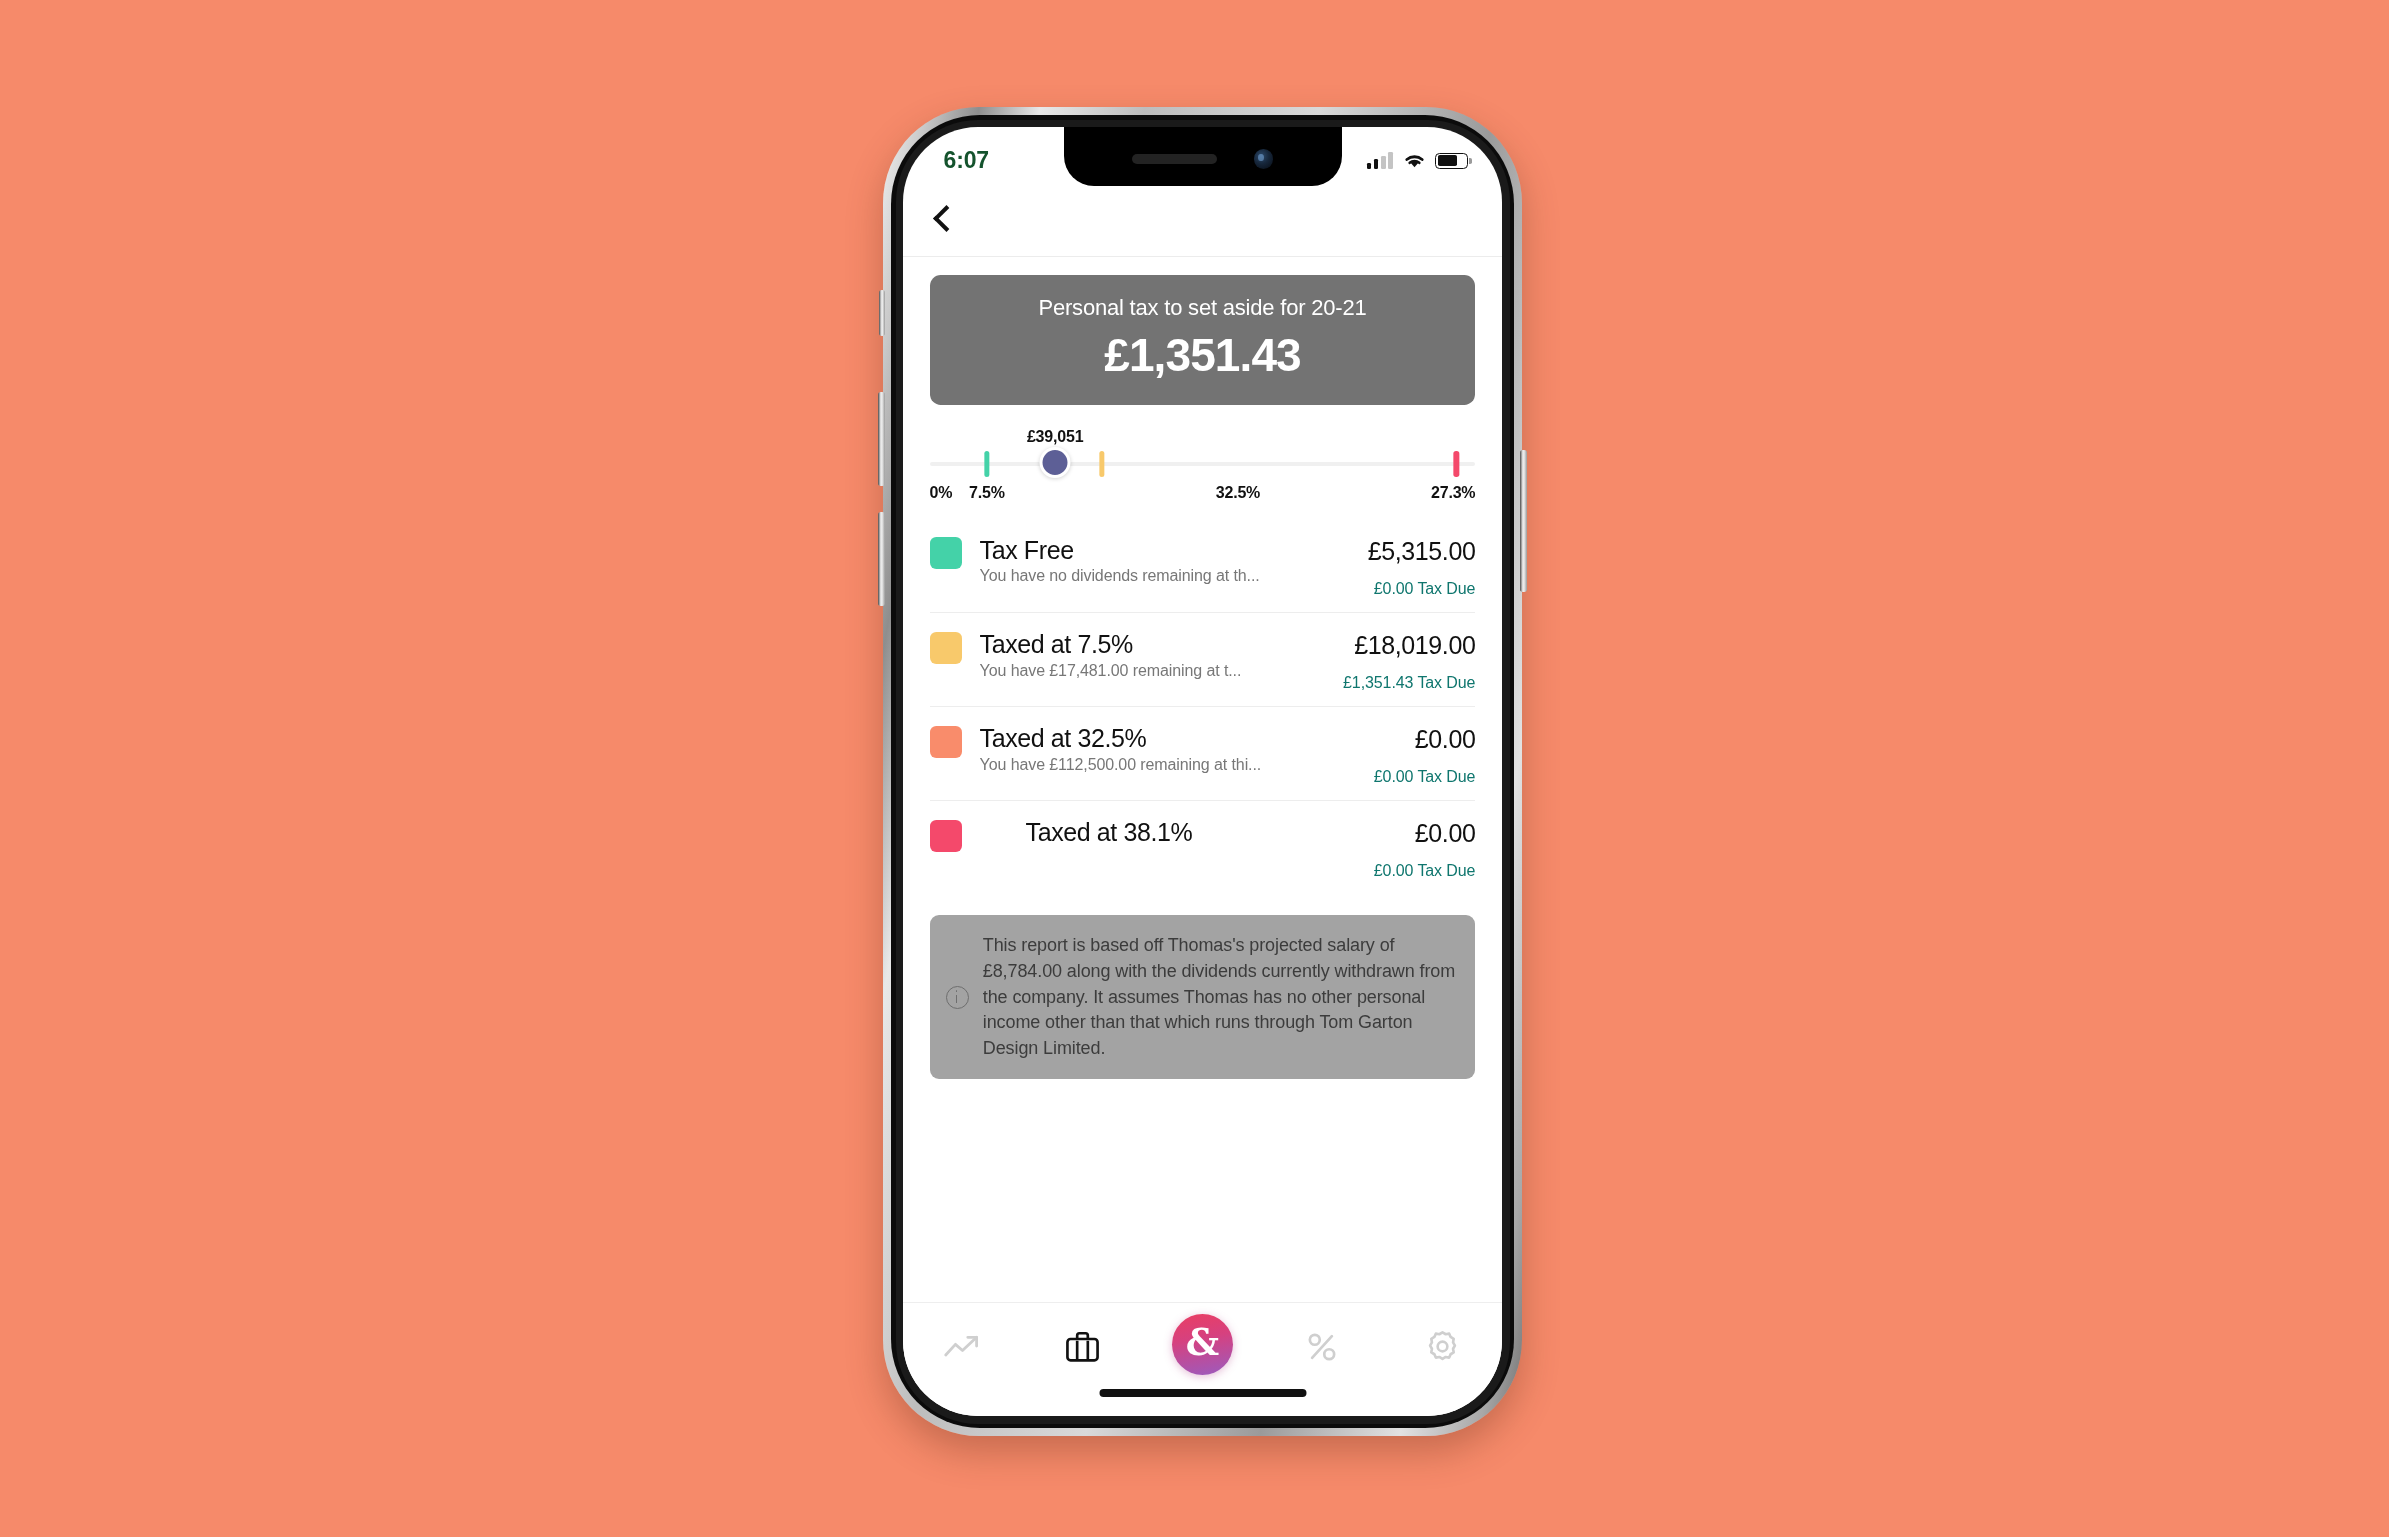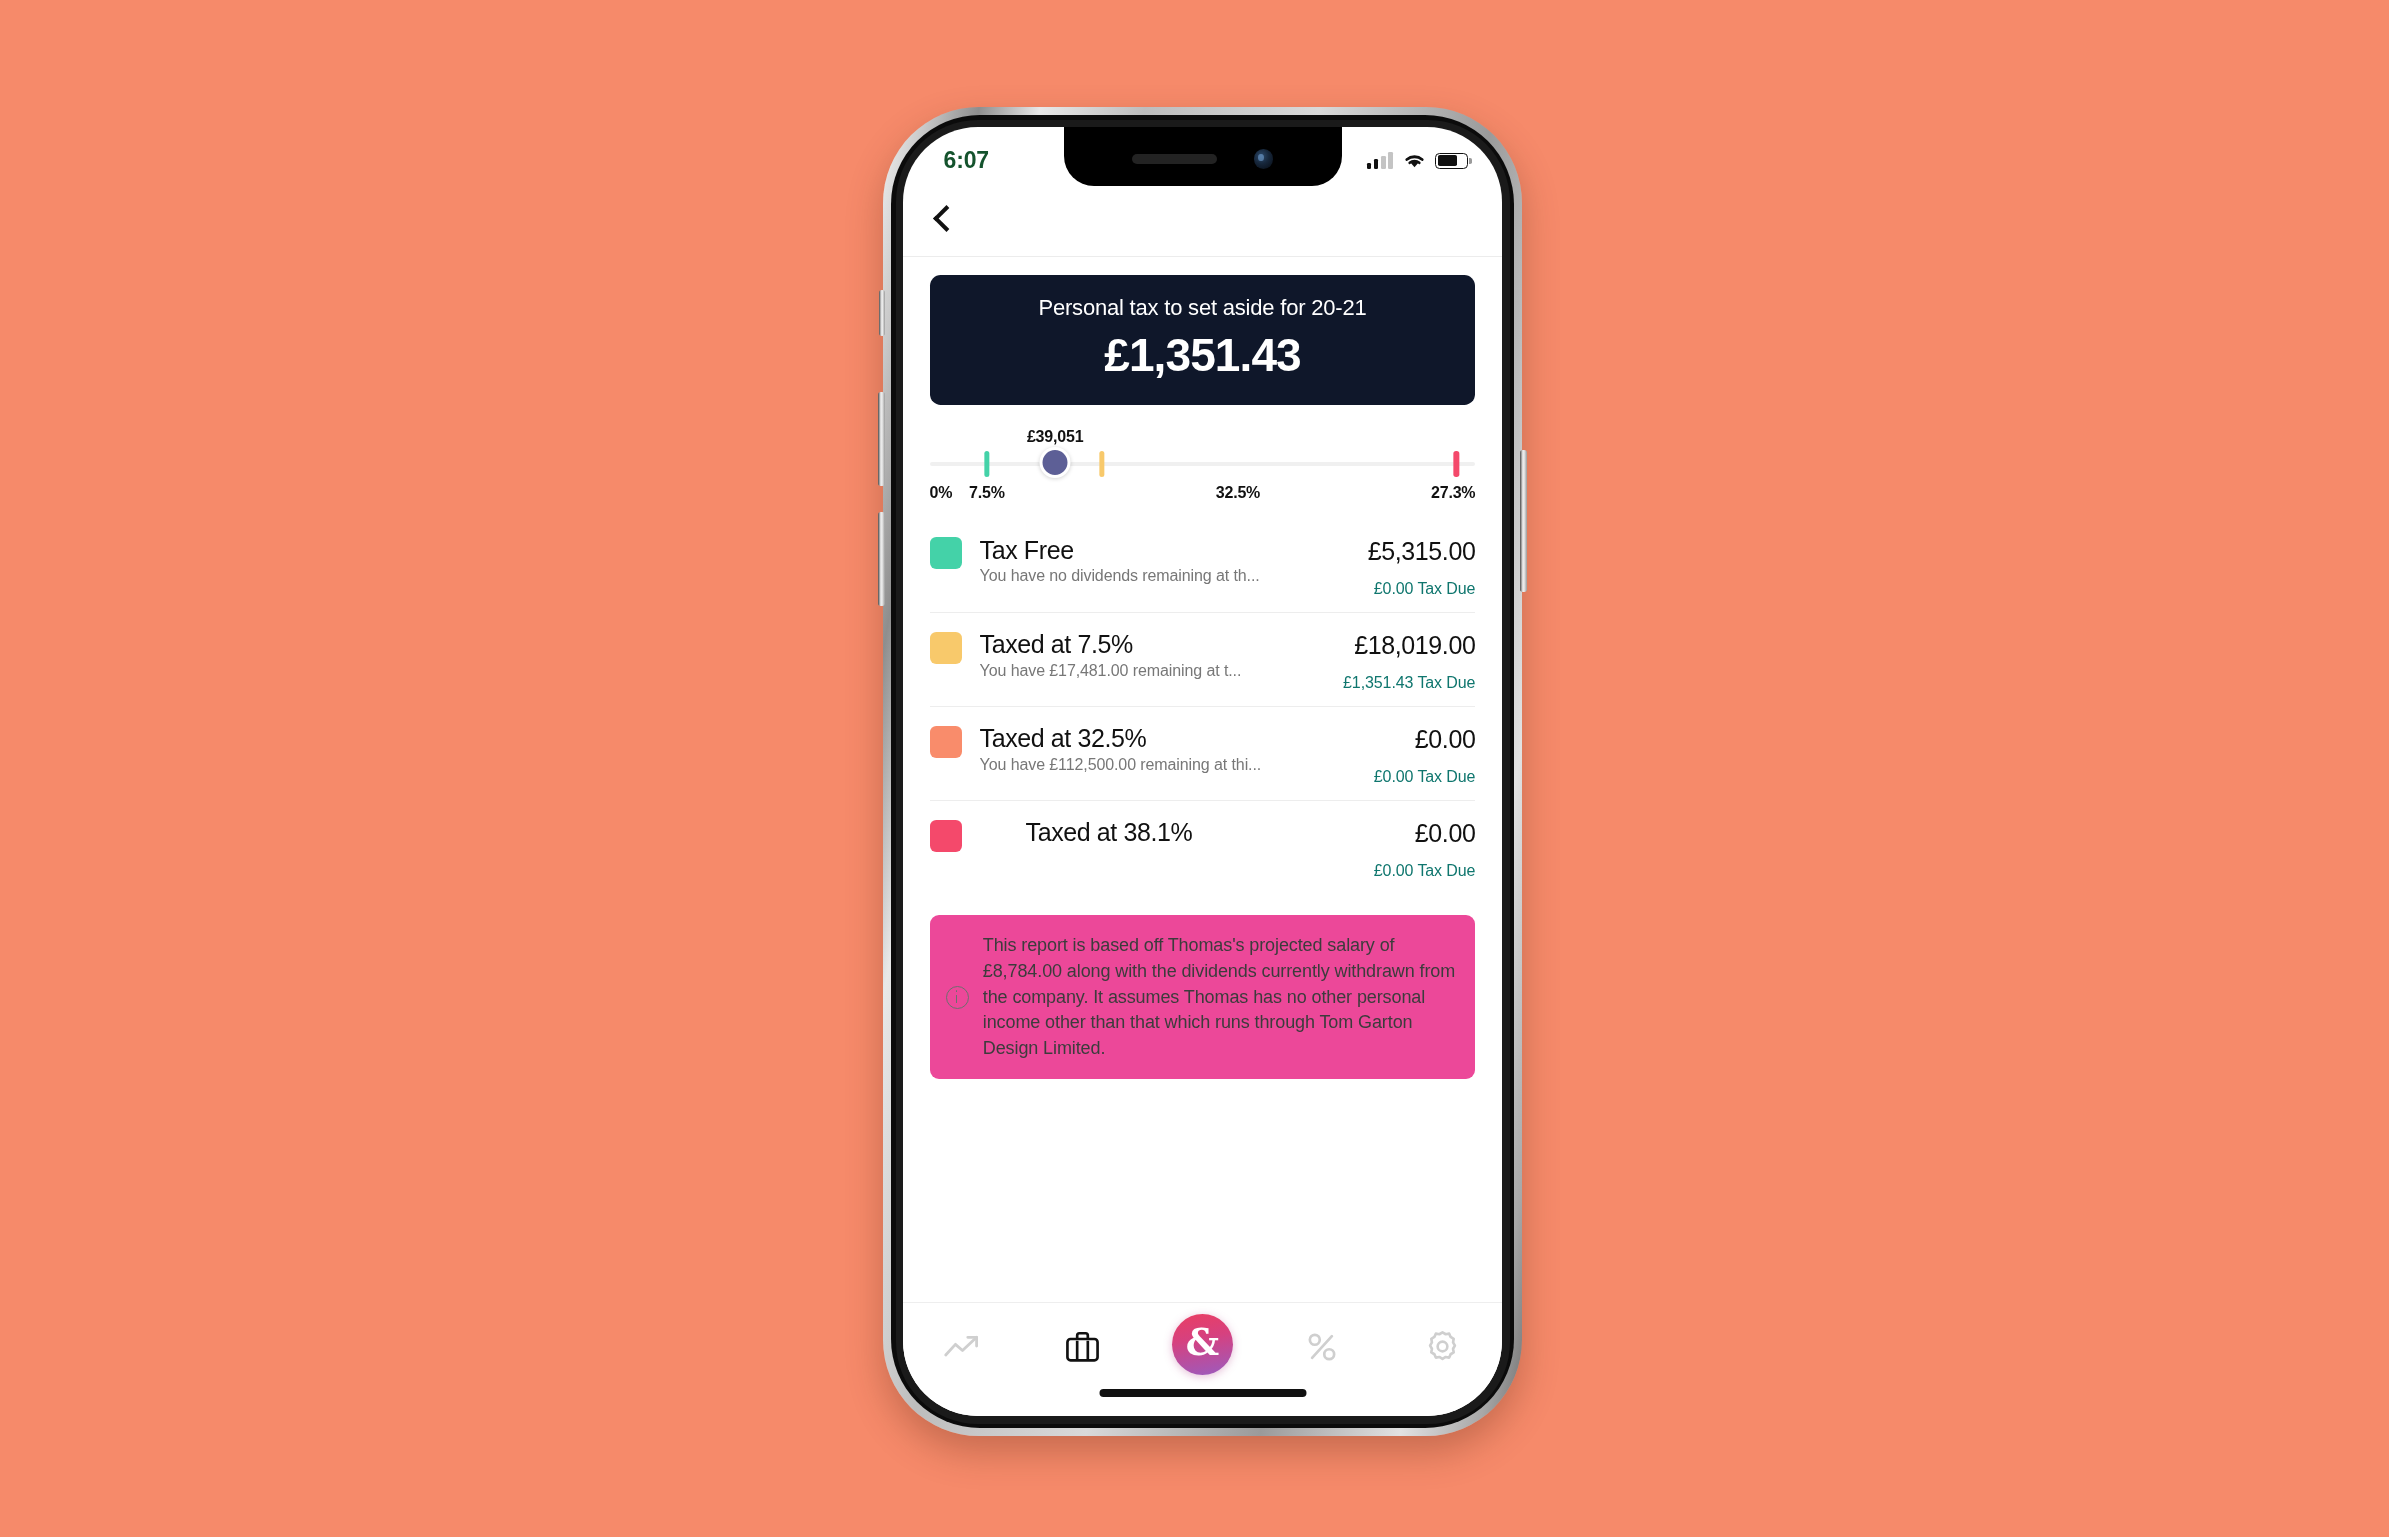--- a/index.html
+++ b/index.html
@@ -182,21 +182,21 @@
     font-size: 18px;
     color: #4a4a4a;
     margin-top: 2.7px;
     letter-spacing: -0.1px;
   }
 
   
   .content { padding: 0 27px; }
   .summary-card {
     margin-top: 18px;
-    background: #0f172a;
+    background: #737373;
     border-radius: 10.7px;
     padding: 19.6px 18px 23px;
     text-align: center;
   }
   .summary-label {
     font-size: 22px;
     color: #ffffff;
     letter-spacing: -0.2px;
   }
   .summary-amount {
@@ -312,21 +312,21 @@
     margin-top: 14px;
     white-space: nowrap;
     letter-spacing: -0.1px;
   }
   .row.total { border-bottom: 0.9px solid #ededed; padding: 18px 0 18px; align-items: center; }
   .row.total .row-main { padding-top: 0; }
 
   
   .disclaimer {
     margin-top: 21.4px;
-    background: #ec4899;
+    background: #a3a3a3;
     border-radius: 9px;
     padding: 18px 19.6px 18px 16px;
     display: flex;
     align-items: center;
     gap: 14.2px;
   }
   .info-icon {
     flex: 0 0 auto;
     width: 23px; height: 23px;
     border: 1.8px solid #6e6e6e;

